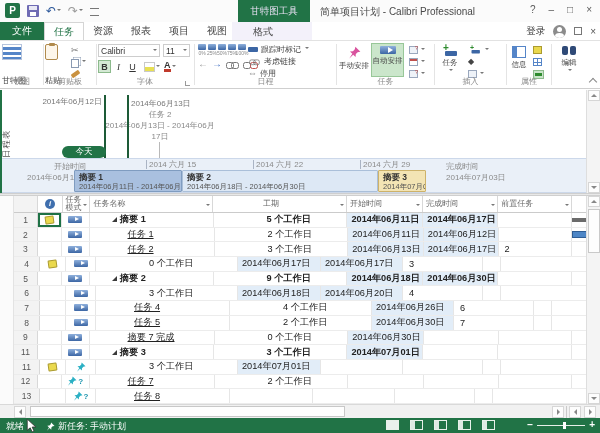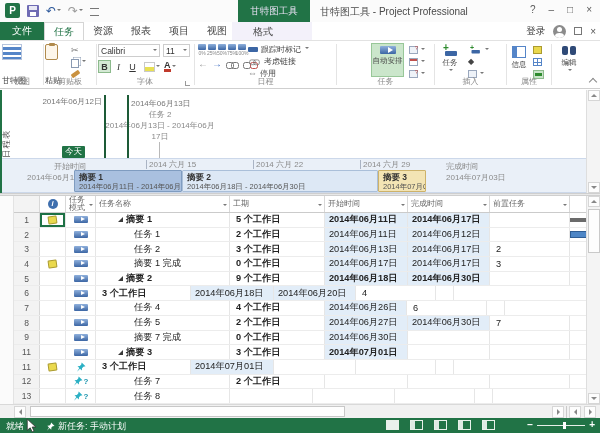--- a/index.html
+++ b/index.html
@@ -104,21 +104,21 @@
   .timeline { position:absolute; left:0; top:90px; width:586px; height:103px; background:#fff; overflow:hidden; }
   .tlborder { position:absolute; left:0; top:0; width:2px; height:103px; background:#217346; }
   .raillabel { position:absolute; font-size:8.5px; letter-spacing:1px; color:#555; transform:rotate(-90deg); transform-origin:center; white-space:nowrap; }
   .lab-tl { left:-11px; top:40px; width:40px; }
   .tlco1 { position:absolute; left:38px; top:6px; width:64px; text-align:right; font-size:8px; color:#777; }
   .tlco2 { position:absolute; left:131px; top:8px; font-size:8px; color:#777; }
   .tltaskco { position:absolute; left:105px; top:19px; width:110px; text-align:center; font-size:8px; color:#888; line-height:11px; }
   .tlconn { position:absolute; left:159px; top:52px; width:1px; height:16px; background:#b9b9b9; }
   .gline { position:absolute; top:5px; width:2px; height:97px; background:#1d5b37; }
   .gl-a { left:104px; } .gl-b { left:127px; }
-  .today { position:absolute; left:62px; top:56px; width:23px; height:12px; background:#217346; color:#fff; font-size:8.5px; display:flex; align-items:center; justify-content:center; border-radius:1px; }
+  .today { position:absolute; left:62px; top:56px; width:44px; height:12px; background:#217346; color:#fff; font-size:8.5px; display:flex; align-items:center; justify-content:center; border-radius:6px; }
   .band { position:absolute; left:2px; top:68px; width:584px; height:35px; background:#eaf0f8; border-top:1px solid #ccd8ea; border-bottom:1px solid #ccd8ea; }
   .tick { position:absolute; top:1px; font-size:8px; color:#8a8a8a; border-left:1px solid #aab4c4; padding-left:2px; line-height:9px; }
   .tk0 { left:144px; } .tk1 { left:251px; } .tk2 { left:358px; }
   .bandside { position:absolute; top:2px; font-size:8px; color:#8a8a8a; line-height:11px; }
   .bs-start { left:8px; width:76px; text-align:right; }
   .bs-fin { left:444px; }
   .tlbar { position:absolute; top:11px; height:22px; border:1px solid; border-radius:1px; padding:1px 0 0 4px; overflow:hidden; white-space:nowrap; }
   .tlbar .bn { display:block; font-size:8.5px; font-weight:bold; color:#333; line-height:10px; }
   .tlbar .br { display:block; font-size:7.5px; color:#555; line-height:9px; }
   .bar0 { left:72px; width:108px; } .bar1 { left:180px; width:196px; } .bar2 { left:376px; width:48px; }
@@ -132,31 +132,31 @@
   .splitter { position:absolute; left:0; top:193px; width:600px; height:3px; background:#e8e8e8; border-top:1px solid #cfcfcf; border-bottom:1px solid #cfcfcf; }
 
   
   .rail { position:absolute; left:0; top:196px; width:14px; height:208px; background:#fbfbfb; border-right:1px solid #e3e3e3; }
   .gridwrap { position:absolute; left:14px; top:196px; width:574px; height:208px; overflow:hidden; background:#fff; }
   .thead { display:flex; height:17px; border-bottom:1px solid #cbcbcb; background:#fff; }
   .hc { position:relative; border-right:1px solid #d8d8d8; font-size:8px; color:#666; display:flex; align-items:center; padding:0 3px; line-height:8px; }
   .hc .dd { position:absolute; right:2px; bottom:4px; }
   .ibadge { width:10px; height:10px; border-radius:50%; background:#3f6fae; color:#fff; font-size:7.5px; font-style:italic; font-weight:bold; display:flex; align-items:center; justify-content:center; margin:0 auto; }
   .c-num { width:26px; } .c-info { width:26px; } .c-mode { width:30px; }
-  .c-name { width:134px; } .c-dur { width:95px; } .c-start { width:83px; }
+  .c-name { width:134px; } .c-dur { width:95px;margin-left:47px; } .c-start { width:83px; }
   .c-fin { width:82px; } .c-pred { width:80px; } .c-sliver { width:18px; border-right:none; }
   .hc.c-num { background:#f3f3f3; }
   .trow { display:flex; height:14.69px; border-bottom:1px solid #ececec; }
   .tc { border-right:1px solid #e6e6e6; display:flex; align-items:center; padding:0 2px; font-size:9.2px; color:#222; overflow:hidden; white-space:nowrap; }
   .tc.c-num { background:#f3f3f3; color:#555; justify-content:center; font-size:8.5px; border-right:1px solid #d8d8d8; }
   .tc.c-info { justify-content:center; }
   .tc.c-mode { justify-content:center; gap:1px; }
-  .tc.c-dur { padding-left:6px;font-weight:bold; } .tc.c-pred { padding-left:6px; }
+  .tc.c-dur { padding-left:6px; } .tc.c-pred { padding-left:6px; }
   .tc.c-start, .tc.c-fin { padding-left:4px; }
-  .lv1 { padding-left:22px; } .lv2 { padding-left:38px; }
+  .lv1 { padding-left:22px; } .lv2 { padding-left:38px;text-decoration:underline; }
   .trow.bold .c-name, .trow.bold .c-dur, .trow.bold .c-start, .trow.bold .c-fin { font-weight:bold; }
   .tint { background:#e2edf8; }
   .tbd { font-style:italic; color:#2e8ba6; }
   .sel { box-shadow:inset 0 0 0 2px #1e7145; }
   .note { width:9px; height:8px; background:#ead94e; border:1px solid #ab9b30; transform:rotate(-8deg); border-radius:1px; flex:none; }
   .mauto { width:14px; height:7px; border-radius:1px; background:linear-gradient(180deg,#8fb0dc,#3c66a4); position:relative; flex:none; }
   .mauto::after { content:""; position:absolute; left:7px; top:1px; width:0; height:0; border-left:4px solid #fff; border-top:2.5px solid transparent; border-bottom:2.5px solid transparent; }
   .mq { font-size:8px; color:#1a93ad; font-weight:bold; }
   .tri-sum { width:0; height:0; border-bottom:5px solid #3a3a3a; border-left:5px solid transparent; margin-right:3px; flex:none; }
   .c-sliver { padding:0; position:relative; }
@@ -192,21 +192,21 @@
 
   <div class="titlebar">
     <div class="qat">
       <span class="picon">P</span>
       <span class="saveico"></span>
       <span class="undo">↶<span class="dd"></span></span>
       <span class="redo">↷<span class="dd"></span></span>
       <span class="qmore"></span>
     </div>
     <div class="ctxhead">甘特图工具</div>
-    <div class="wtitle">甘特图工具 - Project Professional</div>
+    <div class="wtitle">简单项目计划 - Calibri Professional</div>
     <div class="wctrl">
       <span>?</span>
       <span>–</span>
       <span>□</span>
       <span>×</span>
     </div>
   </div>
 
   <div class="tabrow">
     <div class="ctxzone"></div>
@@ -329,20 +329,26 @@
         <div class="srrow">
             <span class="mi-stop">⇔</span>
             <span>停用</span>
           </div>
       </div>
       <div class="glabel">日程</div>
     </div>
     <div class="gdiv" style="left:336px;"></div>
 
     <div class="group g-tasks" style="left:338px;width:95px;">
+      <div class="bigbtn" style="left:0;width:32px;">
+        <svg width="13" height="13" viewBox="0 0 12 12">
+            <path d="M6.8 0.6 L11.4 5.2 L8.9 5.7 L7.2 7.4 L7 10.2 L4.8 8 L1.2 11.6 L4 7.2 L1.8 5 L4.6 4.8 L6.3 3.1 Z" fill="#d9539e"></path>
+          </svg>
+        <span class="rbl">手动安排</span>
+      </div>
       <div class="bigbtn on" style="left:33px;width:33px;">
         <span class="mauto-lg"></span>
         <span class="rbl">自动安排</span>
       </div>
       <div class="smcol" style="left:71px;width:23px;">
         <div class="rsm">
             <span class="sqico q"></span>
             <span class="dd"></span>
           </div>
         <div class="rsm">
@@ -547,23 +553,20 @@
           <div class="tc c-sliver"></div>
         </div>
         <div class="trow">
           <div class="tc c-num">4</div>
           <div class="tc c-info">
             <span class="note"></span>
           </div>
           <div class="tc c-mode">
             <span class="mauto"></span>
           </div>
-          <div class="tc c-name lv2">
-            <span>摘要 1 完成</span>
-          </div>
           <div class="tc c-dur">0 个工作日</div>
           <div class="tc c-start tint">2014年06月17日</div>
           <div class="tc c-fin tint">2014年06月17日</div>
           <div class="tc c-pred">3</div>
           <div class="tc c-sliver"></div>
         </div>
         <div class="trow bold">
           <div class="tc c-num">5</div>
           <div class="tc c-info"></div>
           <div class="tc c-mode">
@@ -608,21 +611,20 @@
         <div class="trow">
           <div class="tc c-num">8</div>
           <div class="tc c-info"></div>
           <div class="tc c-mode">
             <span class="mauto"></span>
           </div>
           <div class="tc c-name lv2">
             <span>任务 5</span>
           </div>
           <div class="tc c-dur">2 个工作日</div>
-          <div class="tc c-start tint">2014年06月27日</div>
           <div class="tc c-fin tint">2014年06月30日</div>
           <div class="tc c-pred">7</div>
           <div class="tc c-sliver"></div>
         </div>
         <div class="trow">
           <div class="tc c-num">9</div>
           <div class="tc c-info"></div>
           <div class="tc c-mode">
             <span class="mauto"></span>
           </div>

